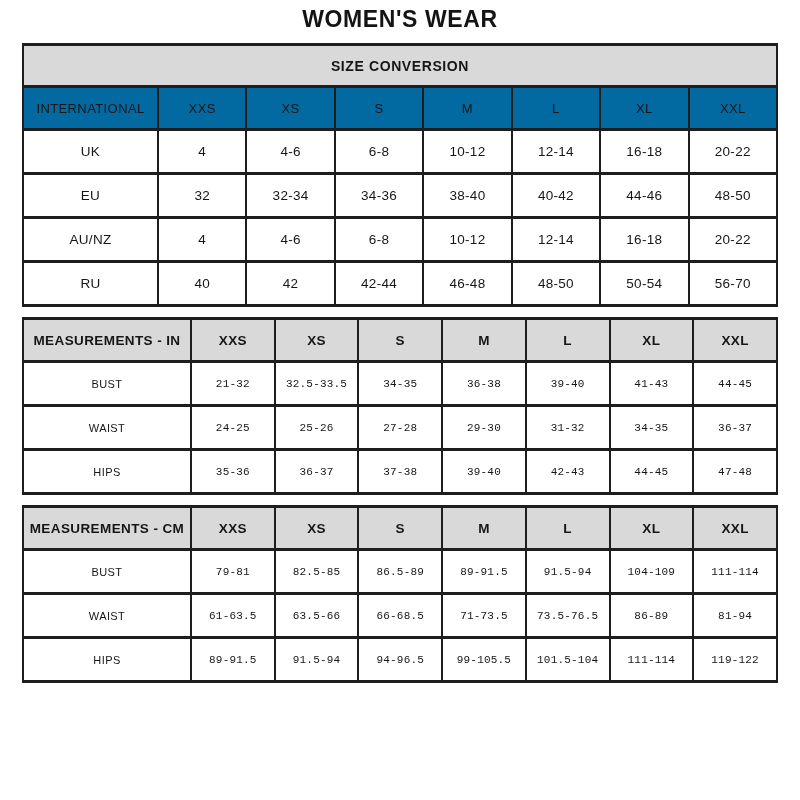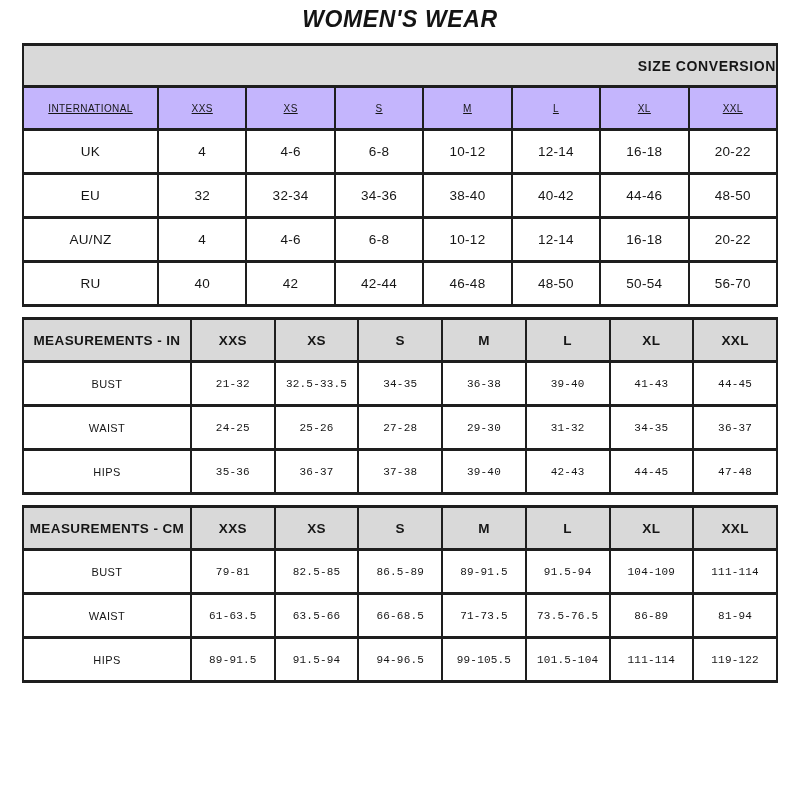--- a/index.html
+++ b/index.html
@@ -17,21 +17,20 @@
     background: #ffffff;
   }
   .page-title {
     margin: 2px 0 10px 0;
     text-align: center;
     font-size: 23px;
     font-weight: 700;
     letter-spacing: 0.6px;
     line-height: 27px;
     color: #141414;
-    font-style: italic;
   }
   table {
     width: 100%;
     border-collapse: collapse;
     table-layout: fixed;
     background: #ffffff;
   }
   .tbl-in, .tbl-cm { margin-top: 10px; border-radius: 31px; }
   th, td {
     border: 2px solid #1e1e1e;
@@ -43,37 +42,35 @@
     overflow: hidden;
     white-space: nowrap;
   }
   
   .band {
     height: 39px;
     background: #d9d9d9;
     font-size: 14px;
     font-weight: 700;
     letter-spacing: 0.6px;
-    text-align: right;
   }
   .hdr-gray {
     height: 40px;
     background: #d9d9d9;
     font-size: 13.5px;
     font-weight: 700;
     letter-spacing: 0.4px;
   }
   
   .tbl-size th.colh {
     height: 40px;
-    background: #c4b5fd;
-    font-size: 10px;
+    background: #0369a1;
+    font-size: 13px;
     font-weight: 500;
     letter-spacing: 0.4px;
-    text-decoration: underline;
   }
   .tbl-size td {
     height: 41px;
     font-size: 13.5px;
     font-weight: 500;
     letter-spacing: 0.3px;
   }
   
   .mrow td.rl {
     height: 41px;

